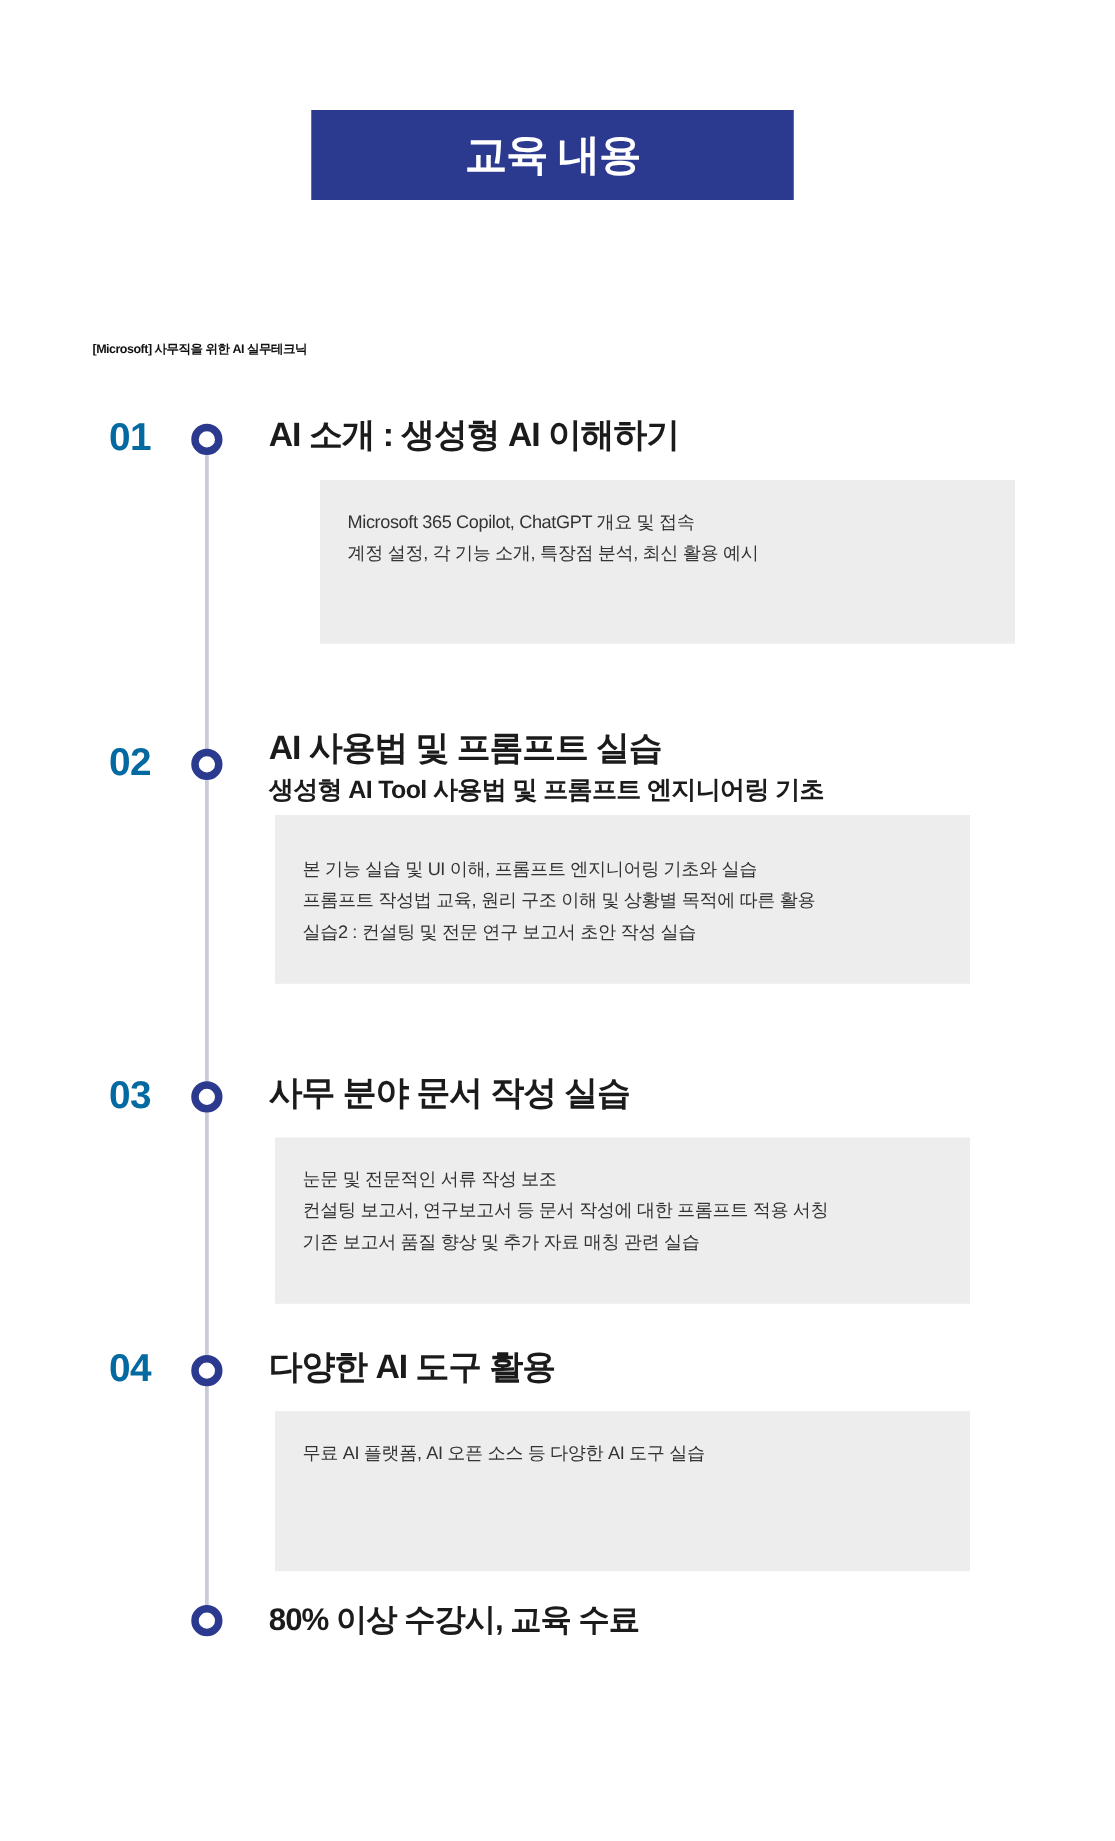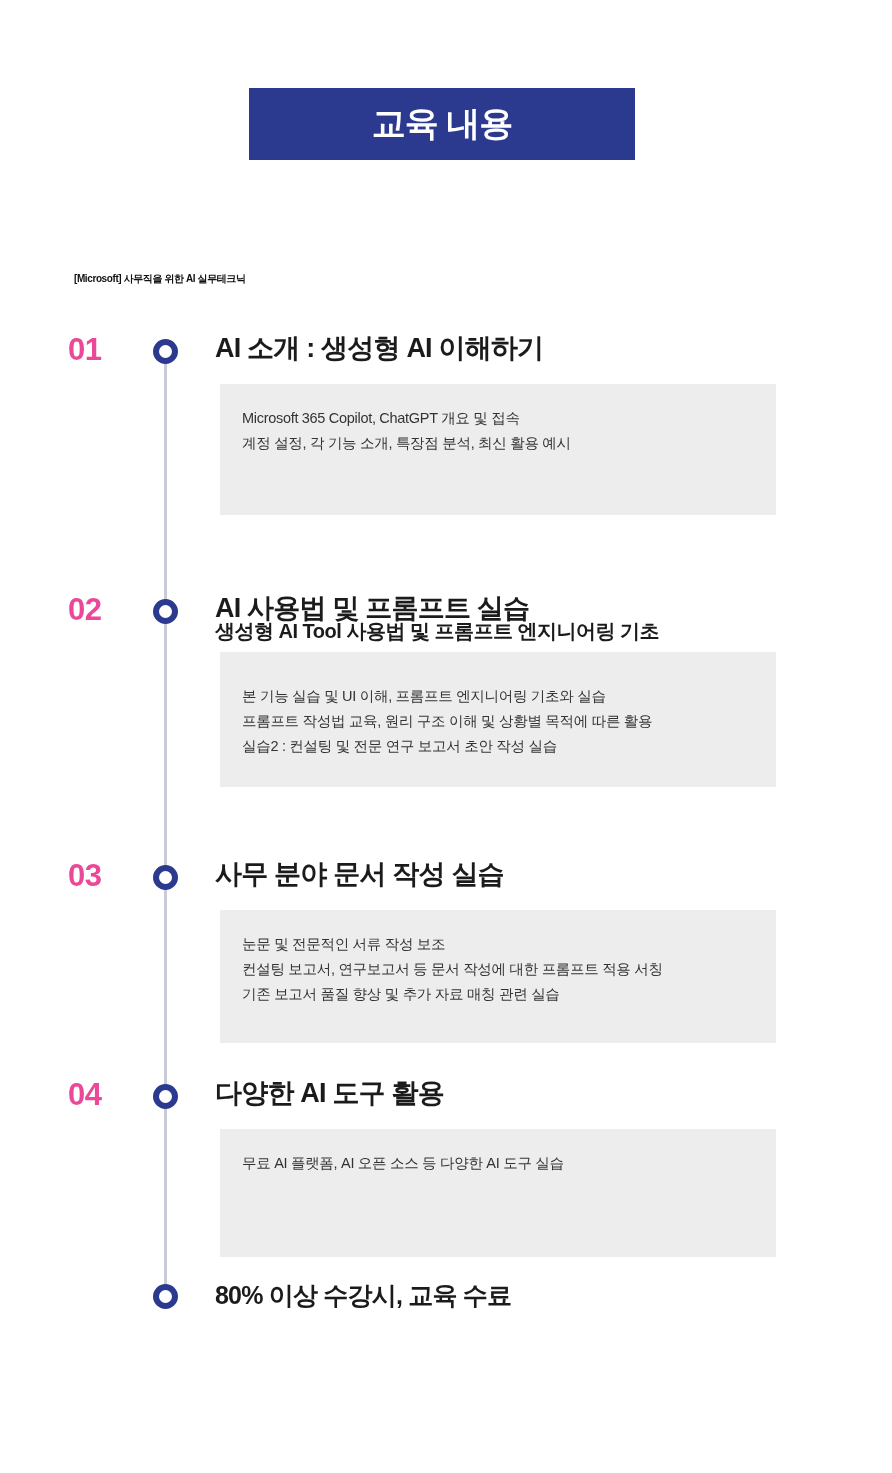--- a/index.html
+++ b/index.html
@@ -65,24 +65,24 @@
   }
   .t-row {
     position: absolute;
     left: 0;
     width: 892px;
   }
   .t-num {
     position: absolute;
     left: 68px;
     width: 72px;
-    text-align: left;
+    text-align: center;
     font-size: 31px;
     font-weight: bold;
-    color: #ec4899;
+    color: #0369a1;
     letter-spacing: -0.5px;
   }
   .t-dot {
     position: absolute;
     left: 153px;
     width: 25px;
     height: 25px;
     border-radius: 50%;
     border: 6px solid #2b3a8f;
     background: #ffffff;
@@ -155,30 +155,30 @@
 <div class="course-label">[Microsoft] 사무직을 위한 AI 실무테크닉</div>
 
 <div class="timeline-line"></div>
 
 <div class="timeline">
 
   <div class="t-row" style="top:332px;">
     <div class="t-num">01</div>
     <div class="t-dot" style="top:7px;"></div>
     <div class="t-head" style="top:-2px;">AI 소개 : 생성형 AI 이해하기</div>
-    <div class="t-box" style="top:52px;height:131px;">
+    <div class="t-box" style="top:52px;height:131px;margin-left:36px;">
       <div class="line">Microsoft 365 Copilot, ChatGPT 개요 및 접속</div>
       <div class="line">계정 설정, 각 기능 소개, 특장점 분석, 최신 활용 예시</div>
     </div>
   </div>
 
   <div class="t-row" style="top:580px;">
     <div class="t-num" style="top:12px;">02</div>
     <div class="t-dot" style="top:19px;"></div>
-    <div class="t-head" style="top:0px;margin-top:10px;">AI 사용법 및 프롬프트 실습</div>
+    <div class="t-head" style="top:0px;">AI 사용법 및 프롬프트 실습</div>
     <div class="t-sub" style="top:38px;">생성형 AI Tool 사용법 및 프롬프트 엔지니어링 기초</div>
     <div class="t-box" style="top:72px;height:135px;padding-top:32px;">
       <div class="line">본 기능 실습 및 UI 이해, 프롬프트 엔지니어링 기초와 실습</div>
       <div class="line">프롬프트 작성법 교육, 원리 구조 이해 및 상황별 목적에 따른 활용</div>
       <div class="line">실습2 : 컨설팅 및 전문 연구 보고서 초안 작성 실습</div>
     </div>
   </div>
 
   <div class="t-row" style="top:858px;">
     <div class="t-num">03</div>

